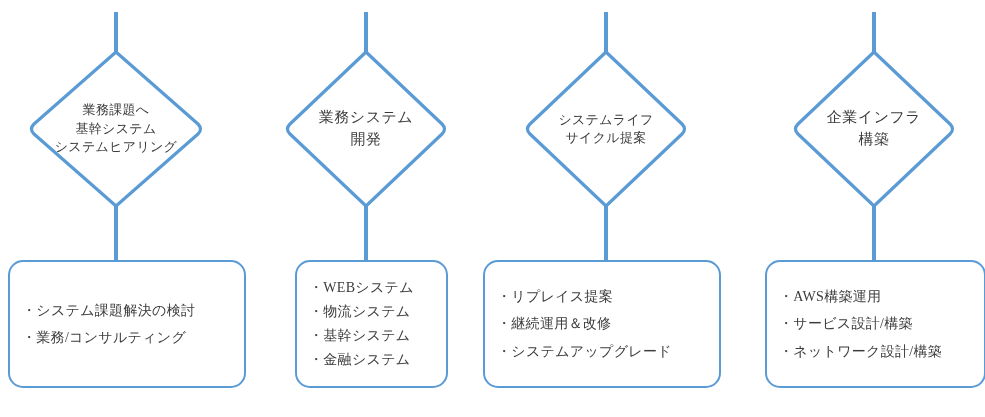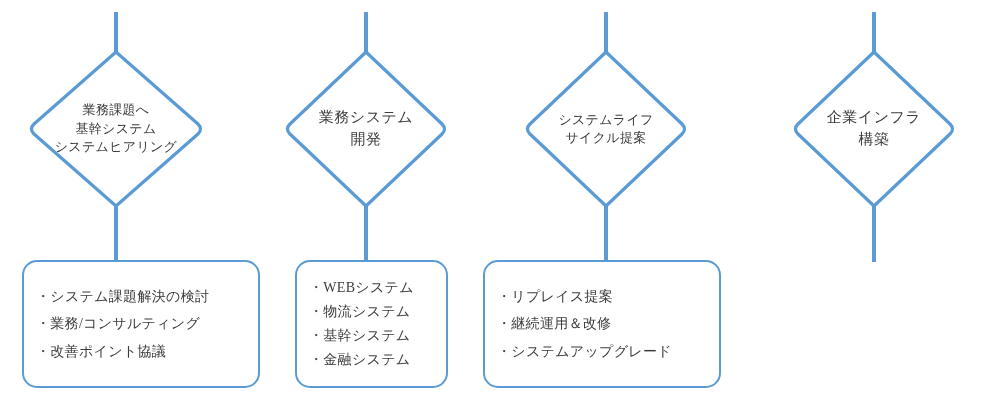--- a/index.html
+++ b/index.html
@@ -111,24 +111,23 @@
       <svg width="176" height="162" viewBox="0 0 176 162" aria-hidden="true">
         <path d="M 88 4 L 170 76 Q 175 81 170 86 L 88 158 Q 88 158 88 158 L 6 86 Q 1 81 6 76 Z" fill="#ffffff" stroke="#5B9BD5" stroke-width="3.2" stroke-linejoin="round"></path>
       </svg>
       <div class="diamond-label small">
         <span>業務課題へ</span>
         <span>基幹システム</span>
         <span>システムヒアリング</span>
       </div>
     </div>
 
-    <div class="panel" style="left:22px; width:238px;">
+    <div class="panel" style="left:8px; width:238px;">
       <div class="panel-item">・システム課題解決の検討</div>
       <div class="panel-item">・業務/コンサルティング</div>
-      <div class="panel-item">・改善ポイント協議</div>
     </div>
   </div>
 
   <div class="col" style="left:486px; width:244px;">
     <div class="connector top-seg" style="left:118px;"></div>
     <div class="connector mid-seg" style="left:118px;"></div>
     <div class="connector bot-seg" style="left:118px;"></div>
 
     <div class="diamond-wrap" style="left:38px; top:48px; width:164px; height:162px;">
       <svg width="164" height="162" viewBox="0 0 164 162" aria-hidden="true">
@@ -178,15 +177,20 @@
     <div class="diamond-wrap" style="left:44px; top:48px; width:164px; height:162px;">
       <svg width="164" height="162" viewBox="0 0 164 162" aria-hidden="true">
         <path d="M 82 4 L 158 76 Q 163 81 158 86 L 82 158 L 6 86 Q 1 81 6 76 Z" fill="#ffffff" stroke="#5B9BD5" stroke-width="3.2" stroke-linejoin="round"></path>
       </svg>
       <div class="diamond-label">
         <span>企業インフラ</span>
         <span>構築</span>
       </div>
     </div>
 
+    <div class="panel" style="left:17px; width:221px;">
+      <div class="panel-item">・AWS構築運用</div>
+      <div class="panel-item">・サービス設計/構築</div>
+      <div class="panel-item">・ネットワーク設計/構築</div>
+    </div>
   </div>
 
 </div>
 
 </body></html>

